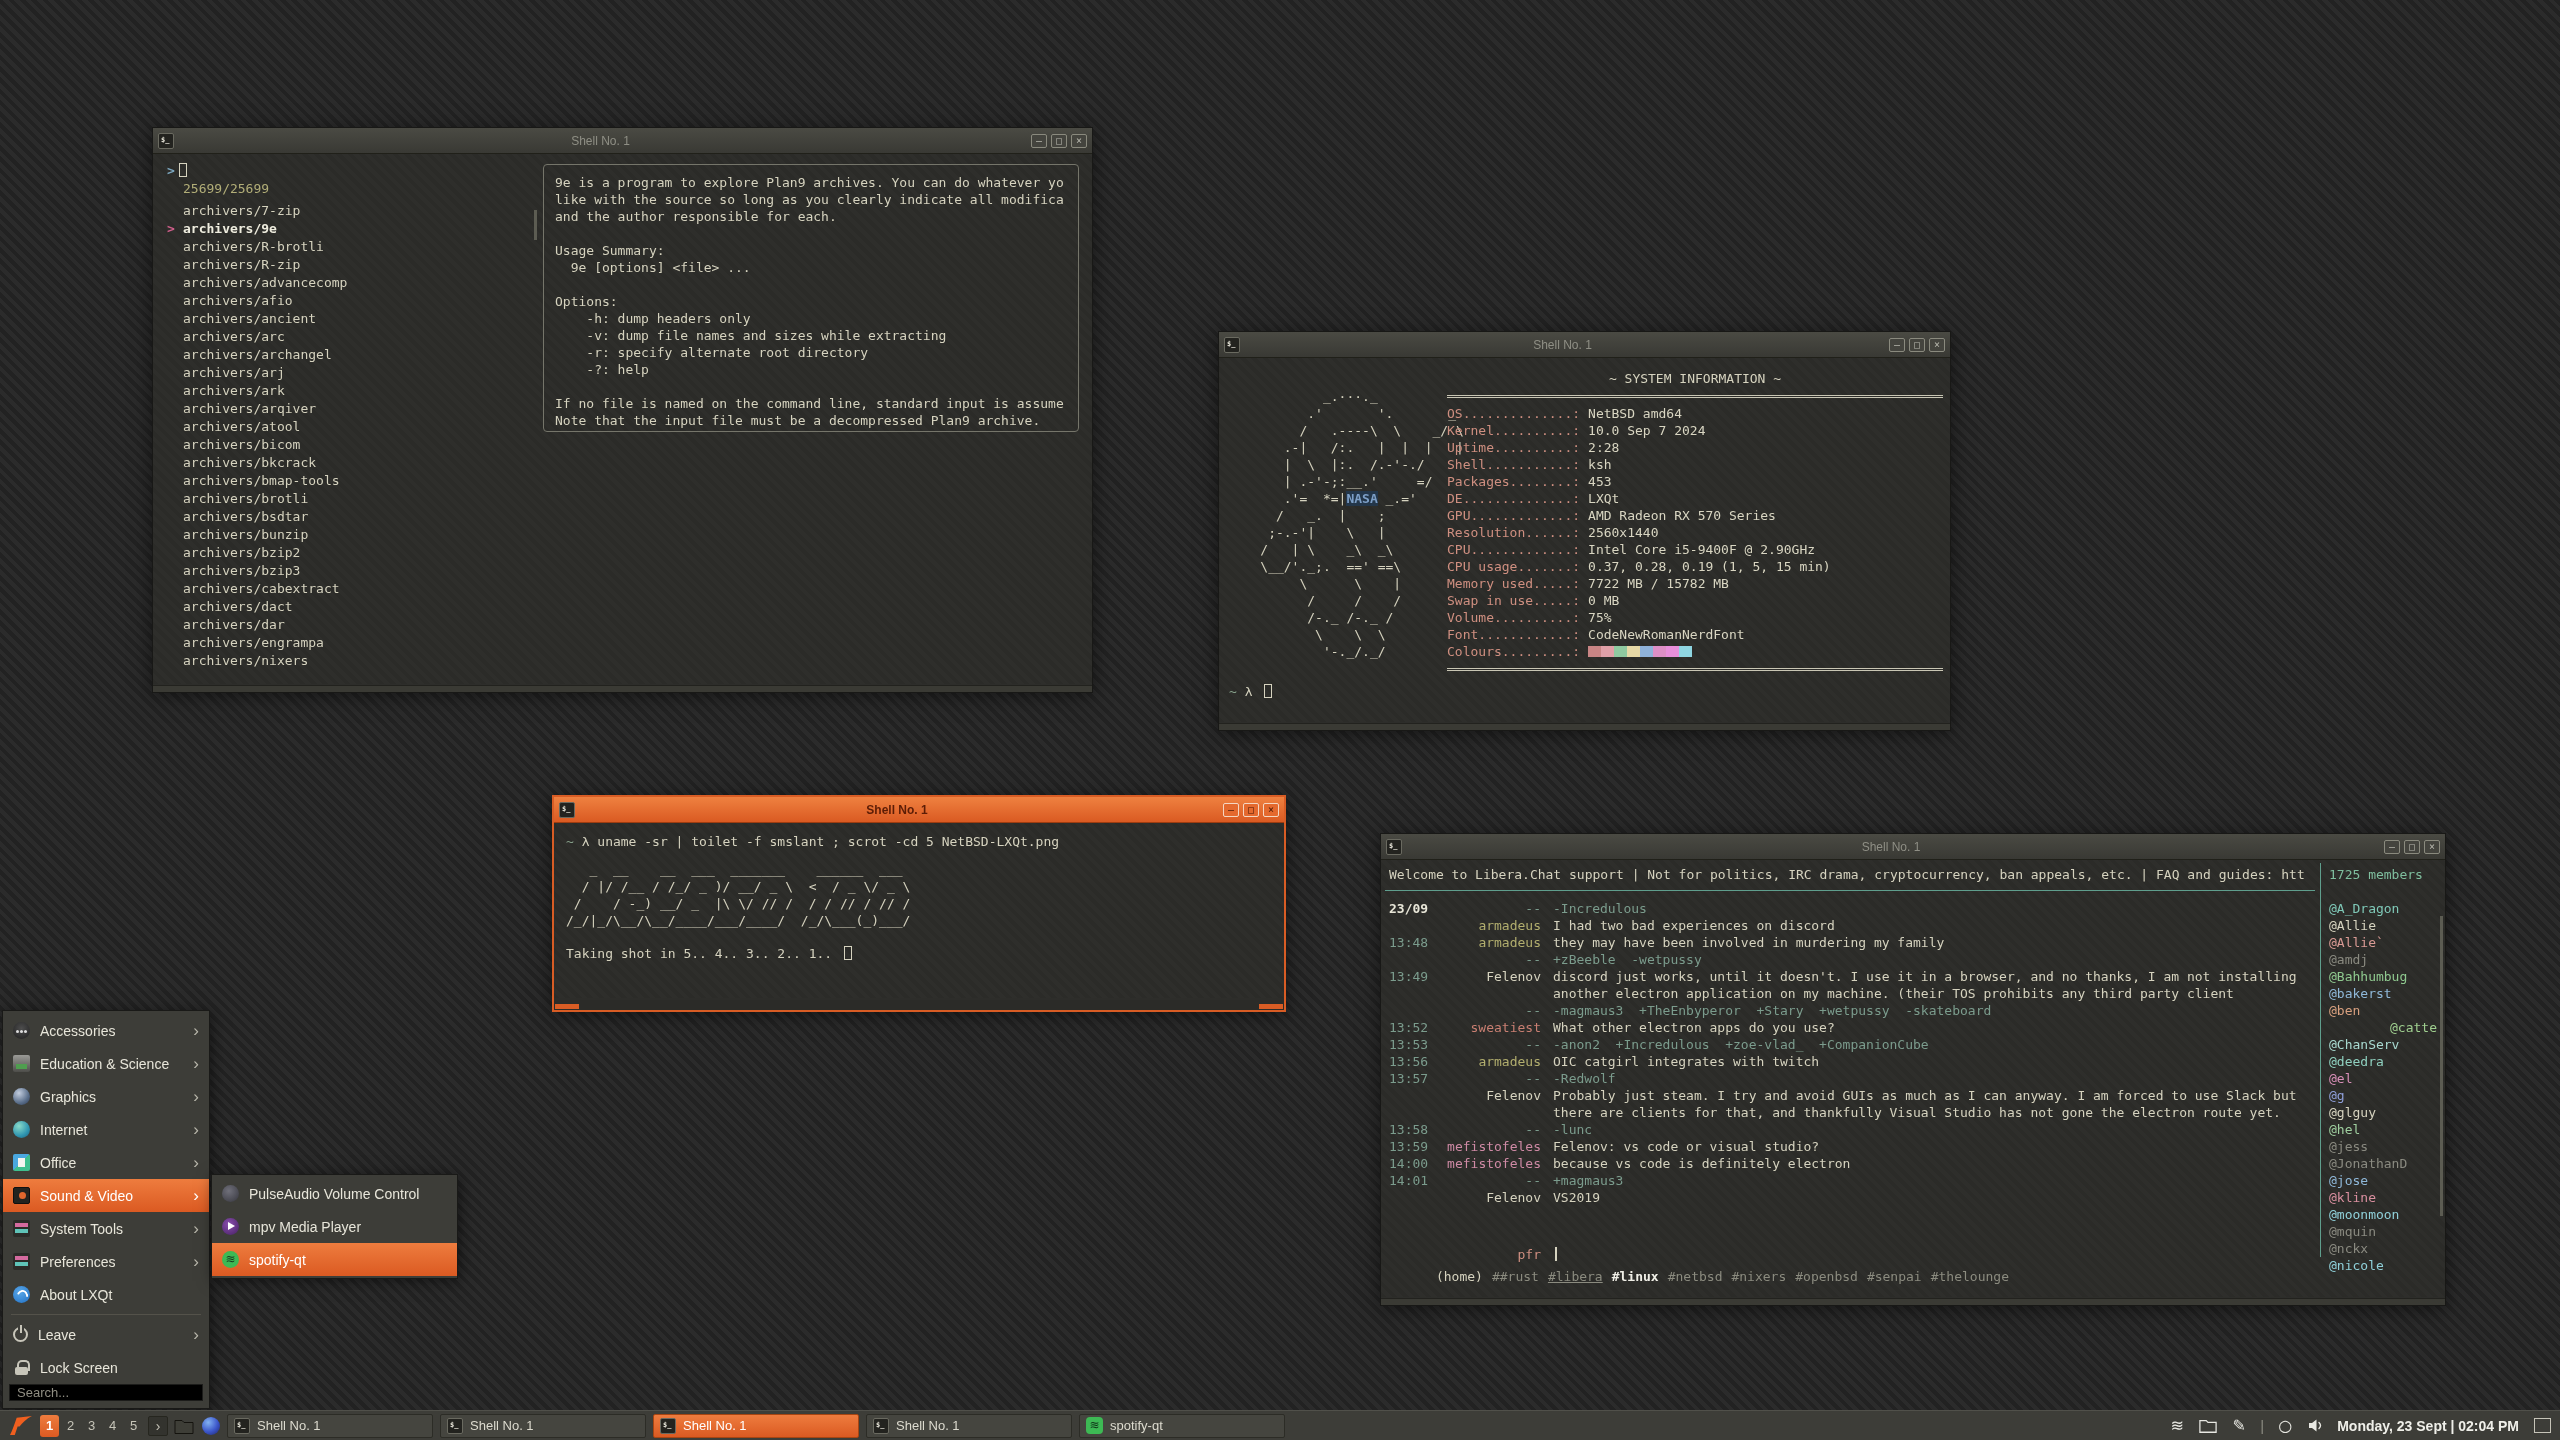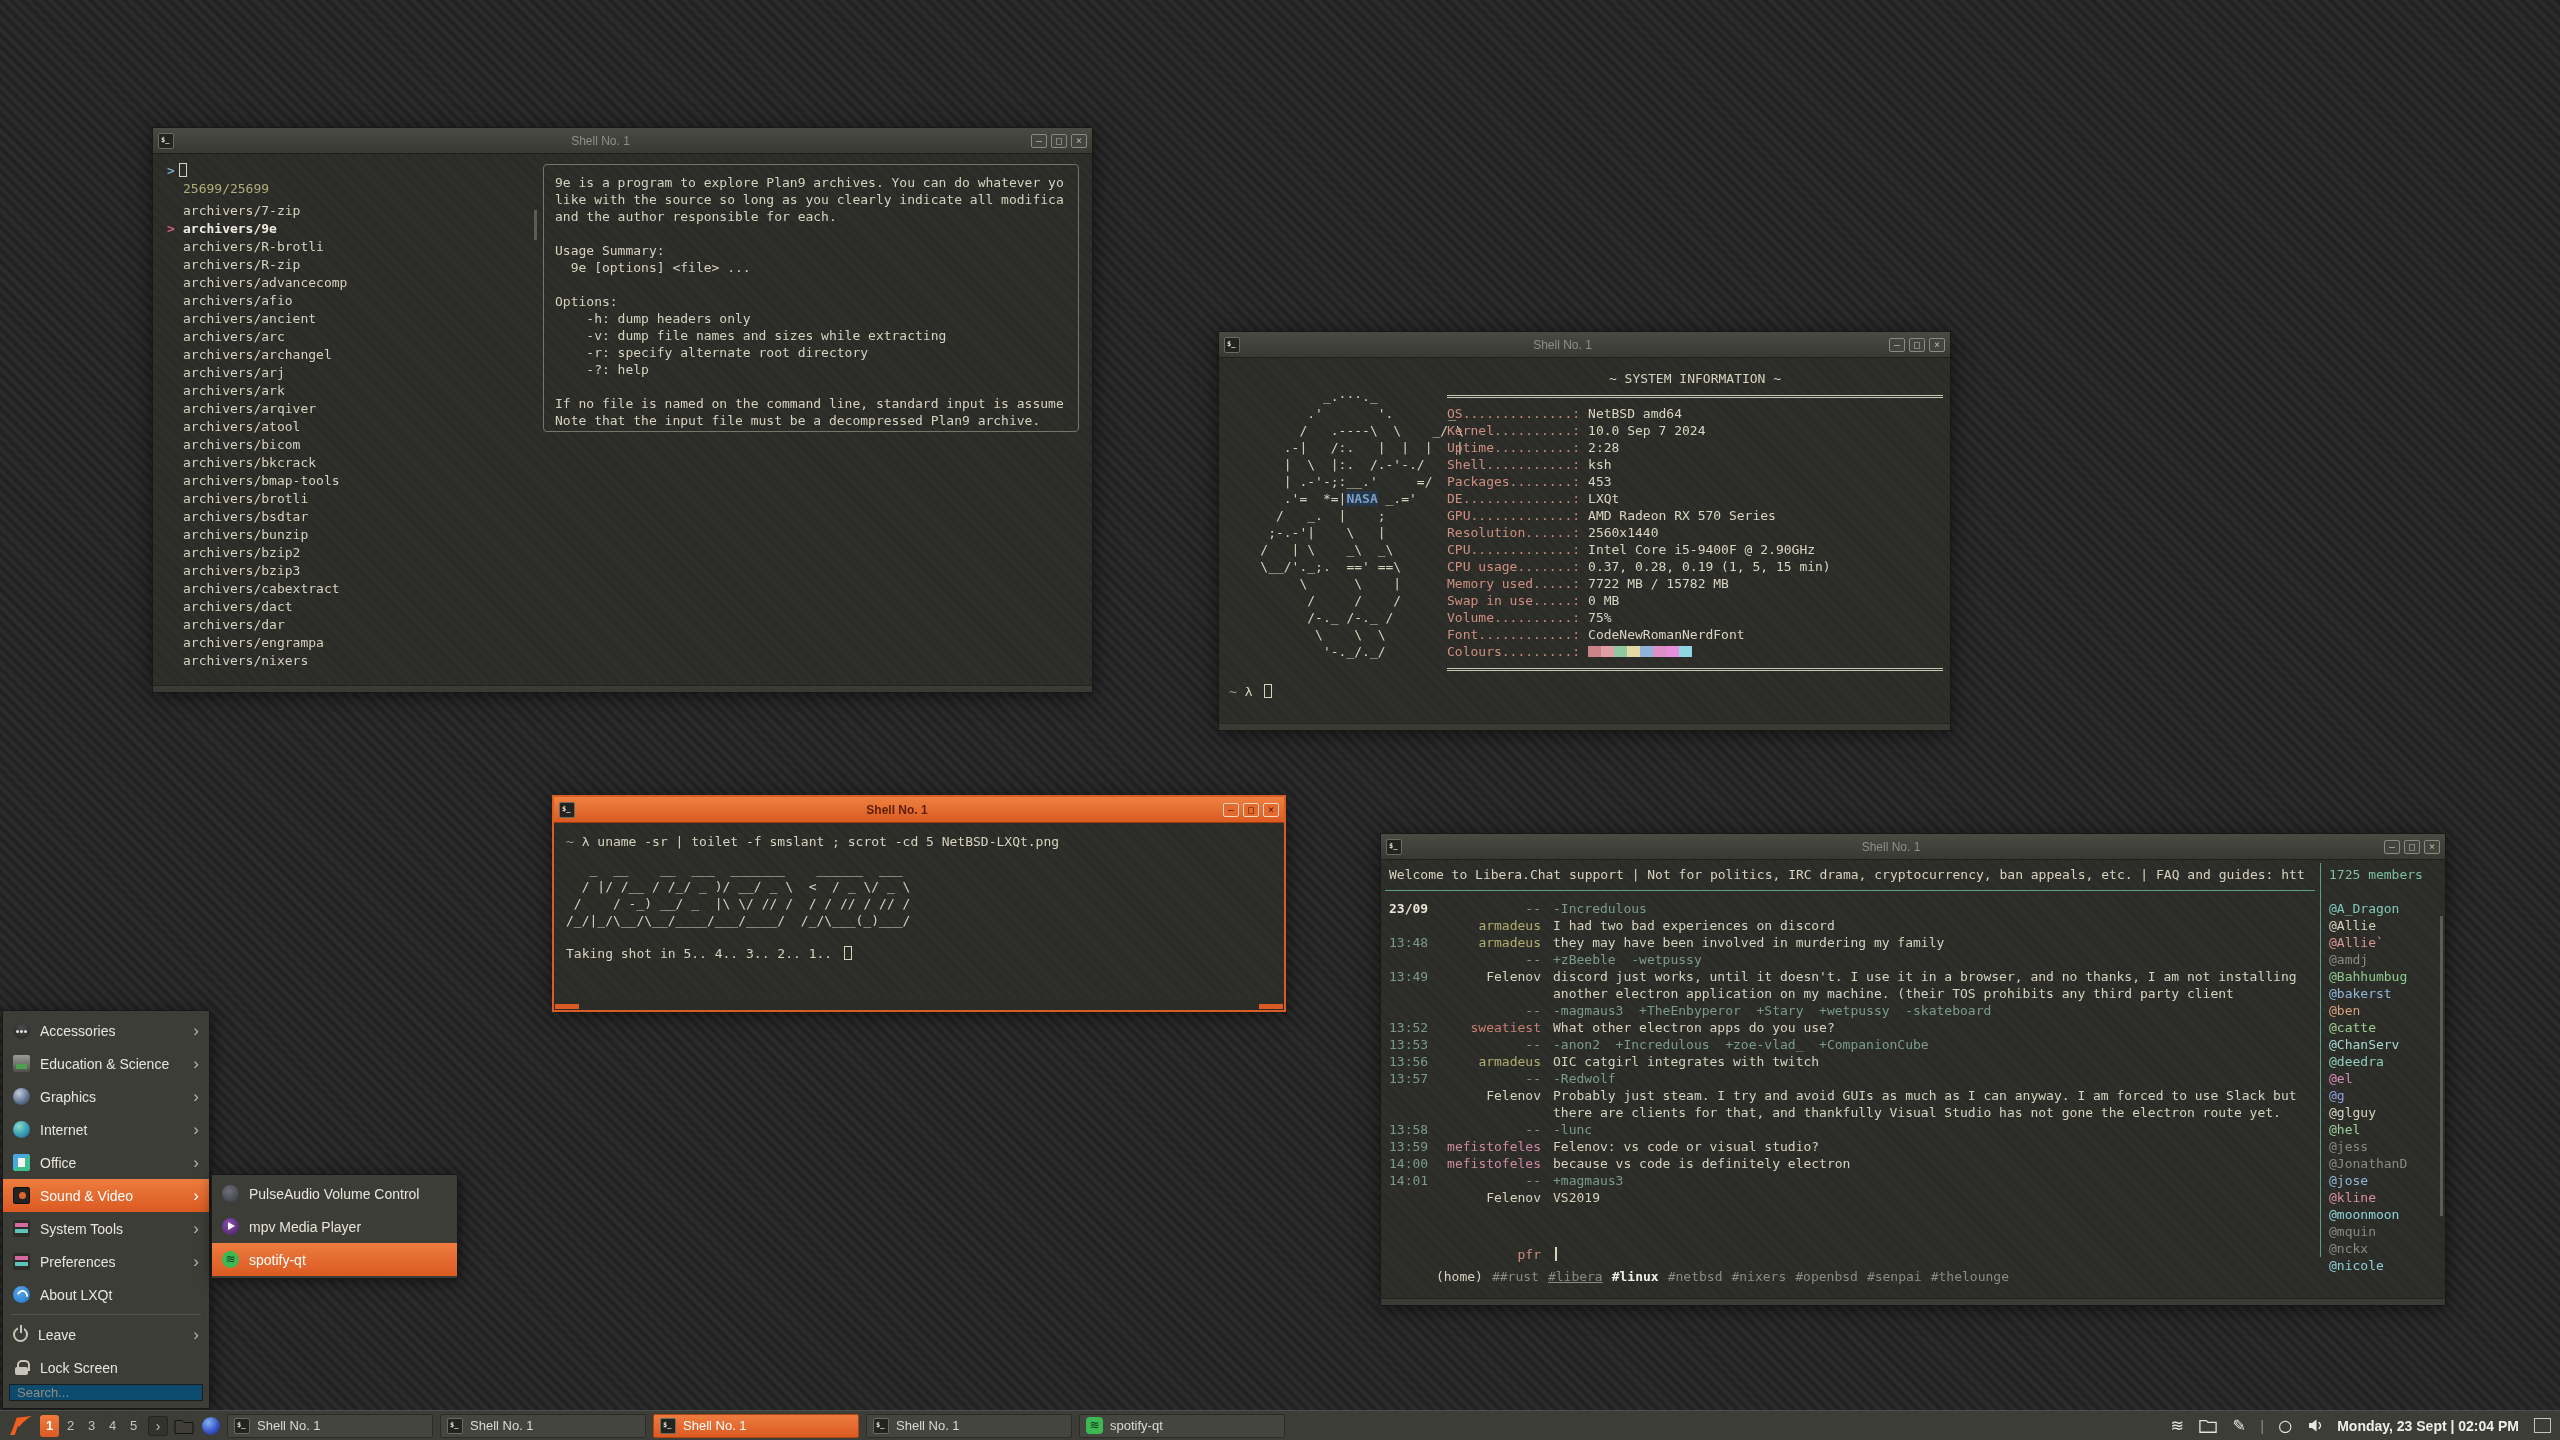--- a/index.html
+++ b/index.html
@@ -80,21 +80,21 @@
   .st.ul{text-decoration:underline}
   .st.bright{color:#f0efe7;font-weight:bold}
 
   
   .menu{position:absolute;left:2px;top:1010px;width:208px;height:399px;background:#3d3d38;border:1px solid #191917;box-shadow:2px 2px 14px rgba(0,0,0,.5);display:flex;flex-direction:column;padding:3px 0;font-size:14px;color:#e8e6da}
   .mitem{height:33px;display:flex;align-items:center;padding:0 10px;gap:10px;flex:none}
   .mitem .arrow{margin-left:auto;color:#b8b6aa;font-size:17px;line-height:14px}
   .mitem.sel{background:linear-gradient(#ee7c3e,#db5a22);color:#fff}
   .mitem.sel .arrow{color:#fff}
   .mdiv{height:1px;background:#54524a;margin:3px 8px;flex:none}
-  .msearch{margin:6px 6px 4px;height:25px;background:#0c4a6e;border:1px solid #1c1c1a;color:#bdbbaf;font:13px "Liberation Sans",sans-serif;padding:0 7px}
+  .msearch{margin:6px 6px 4px;height:25px;background:#000000;border:1px solid #1c1c1a;color:#bdbbaf;font:13px "Liberation Sans",sans-serif;padding:0 7px}
   .msearch::placeholder{color:#8f8d82}
   .submenu{position:absolute;left:211px;top:1174px;width:247px;background:#3d3d38;border:1px solid #191917;box-shadow:2px 2px 14px rgba(0,0,0,.5);padding:2px 0;font-size:14px;color:#e8e6da}
 
   .mi{width:17px;height:17px;flex:none;position:relative;border-radius:3px}
   .ic-accessories{background:radial-gradient(circle at 50% 38%,#4e4e4e,#1e1e1e);border-radius:50%}
   .ic-accessories::after{content:"";position:absolute;left:3px;top:8px;width:3px;height:3px;border-radius:50%;background:#ddd;box-shadow:4px 0 #ddd,8px 0 #ddd}
   .ic-education{background:linear-gradient(#9a9a96,#4e4e4a);border-radius:2px}
   .ic-education::after{content:"";position:absolute;left:3px;bottom:3px;right:3px;height:5px;background:#4f9e4f}
   .ic-graphics{background:radial-gradient(circle at 35% 30%,#c2cdde,#5a6e8a 60%,#2a3850);border-radius:50%}
   .ic-internet{background:radial-gradient(circle at 35% 30%,#8adbc9,#2f95b0 60%,#1d5d7a);border-radius:50%}
@@ -460,21 +460,21 @@
           <div class="mrow" style="color: rgb(217, 154, 148);">@Allie`</div>
 
           <div class="mrow" style="color: rgb(138, 138, 128);">@amdj</div>
 
           <div class="mrow" style="color: rgb(143, 201, 143);">@Bahhumbug</div>
 
           <div class="mrow" style="color: rgb(143, 184, 217);">@bakerst</div>
 
           <div class="mrow" style="color: rgb(217, 160, 127);">@ben</div>
 
-          <div class="mrow" style="color: rgb(159, 207, 143);">@catte</div>
+          <div class="mrow" style="color: rgb(159, 207, 143); text-align: right;">@catte</div>
 
           <div class="mrow" style="color: rgb(168, 217, 208);">@ChanServ</div>
 
           <div class="mrow" style="color: rgb(143, 208, 191);">@deedra</div>
 
           <div class="mrow" style="color: rgb(217, 143, 184);">@el</div>
 
           <div class="mrow" style="color: rgb(143, 159, 217);">@g</div>
 
           <div class="mrow" style="color: rgb(214, 211, 191);">@glguy</div>

